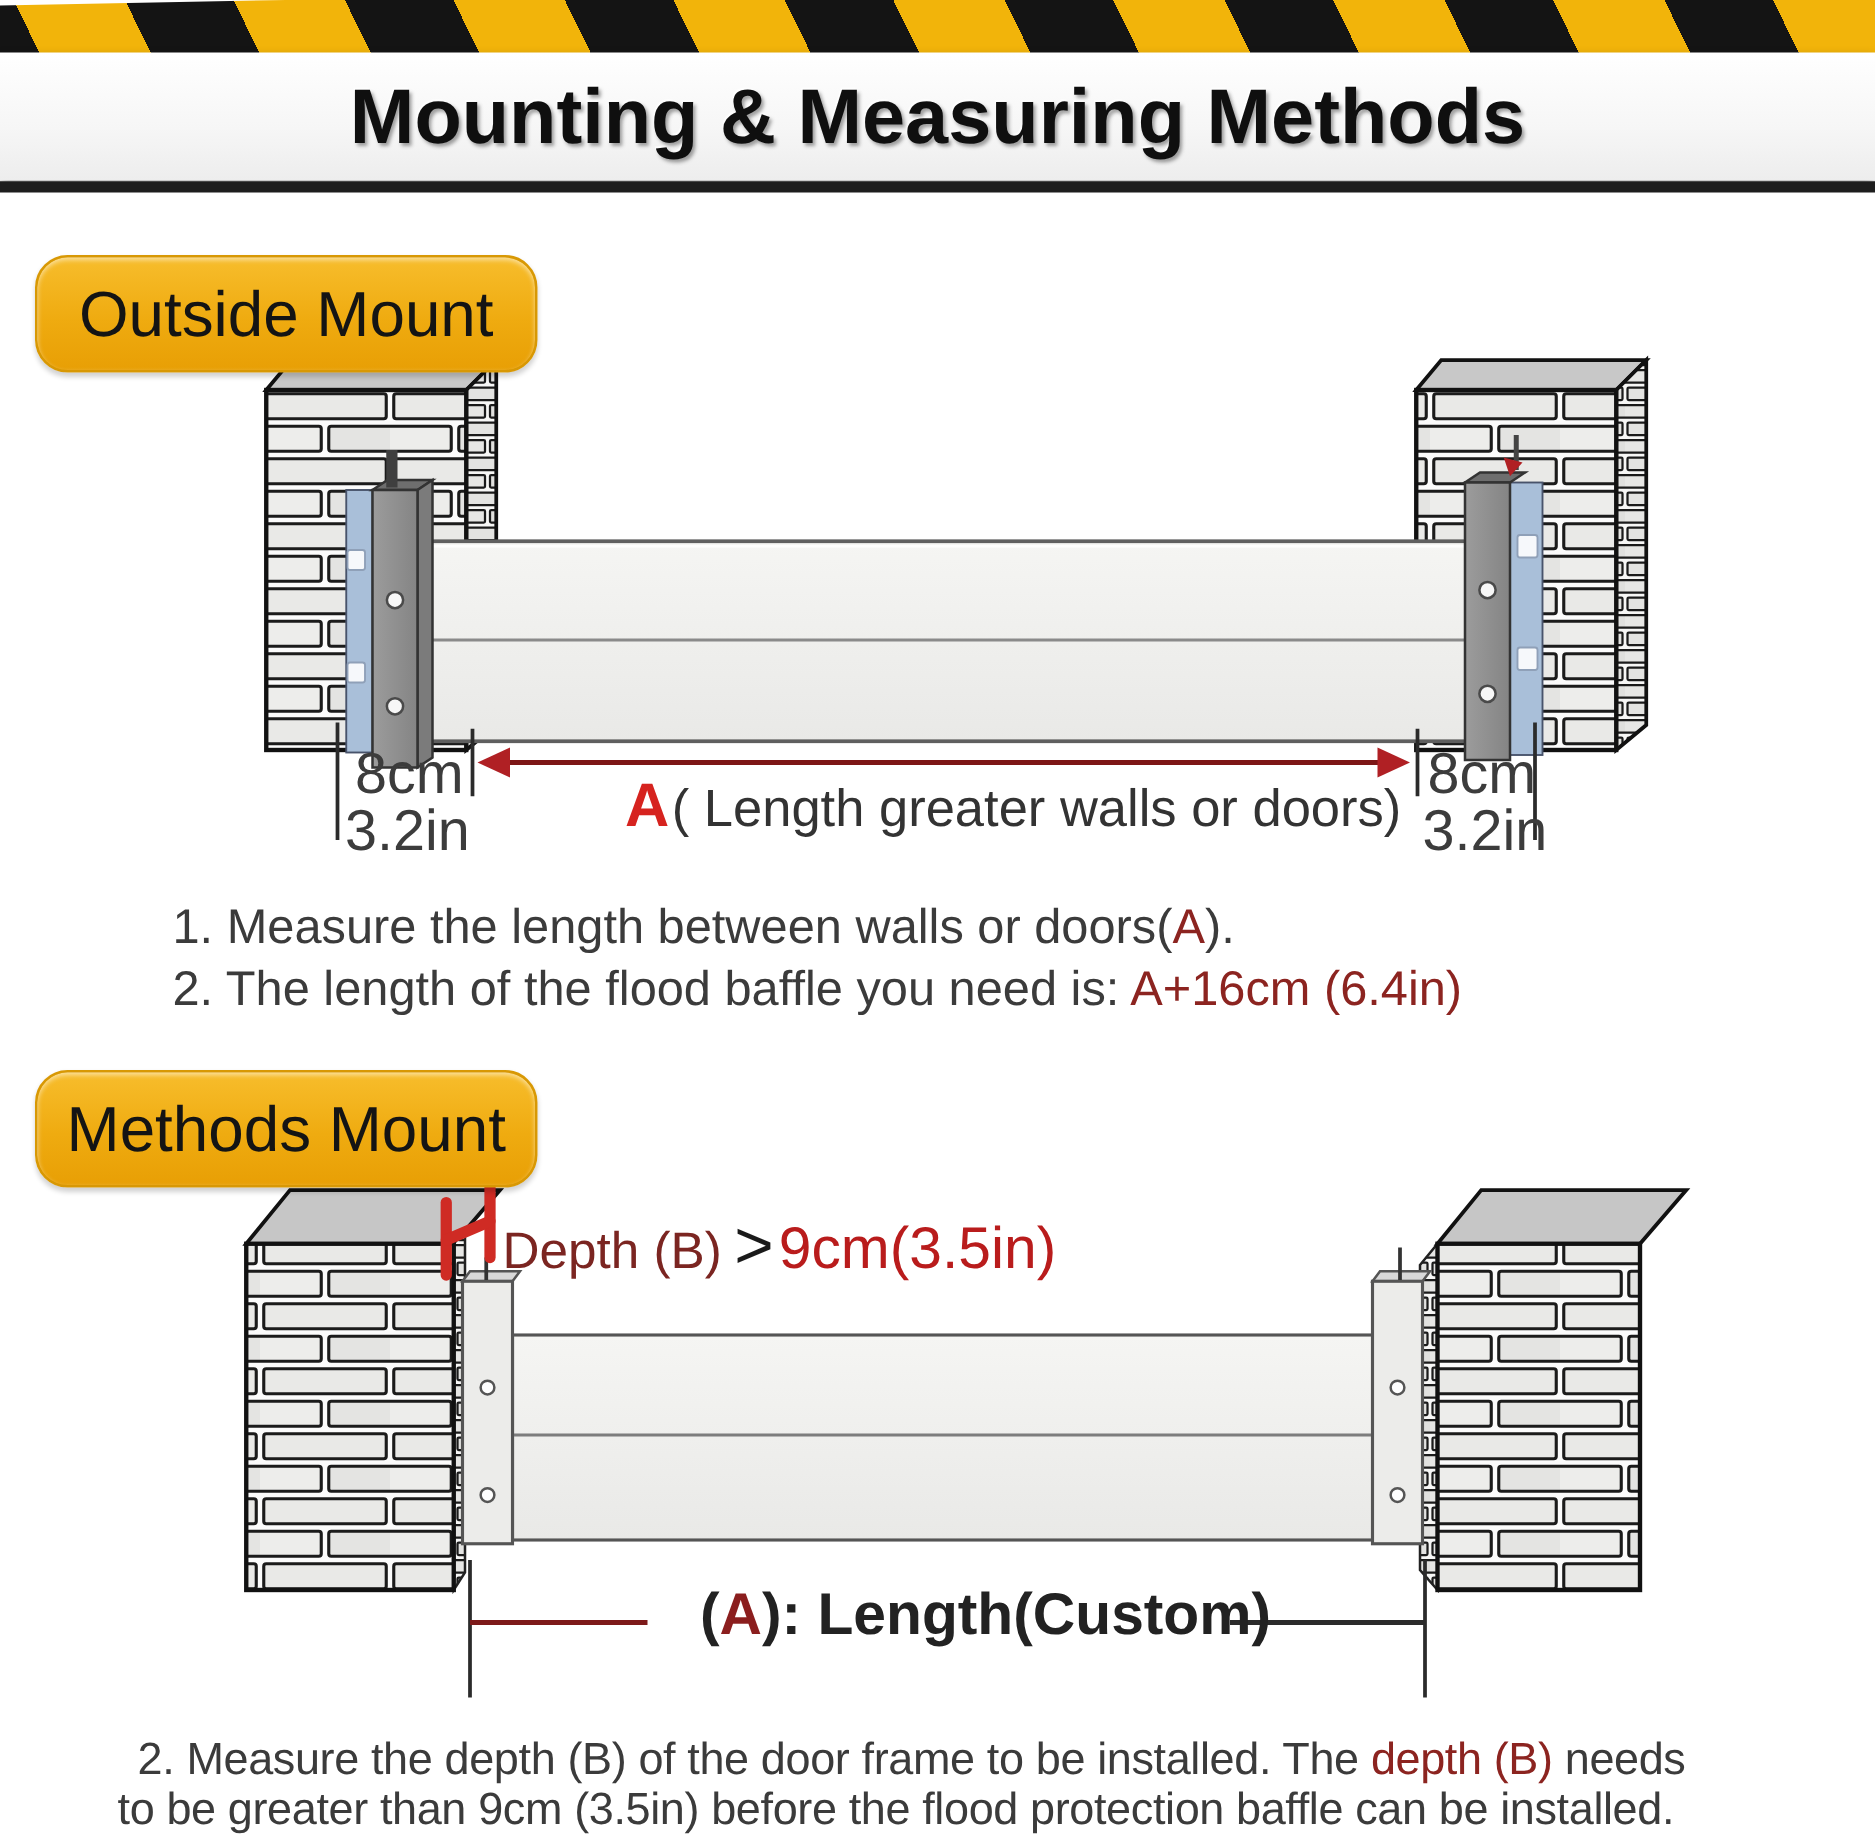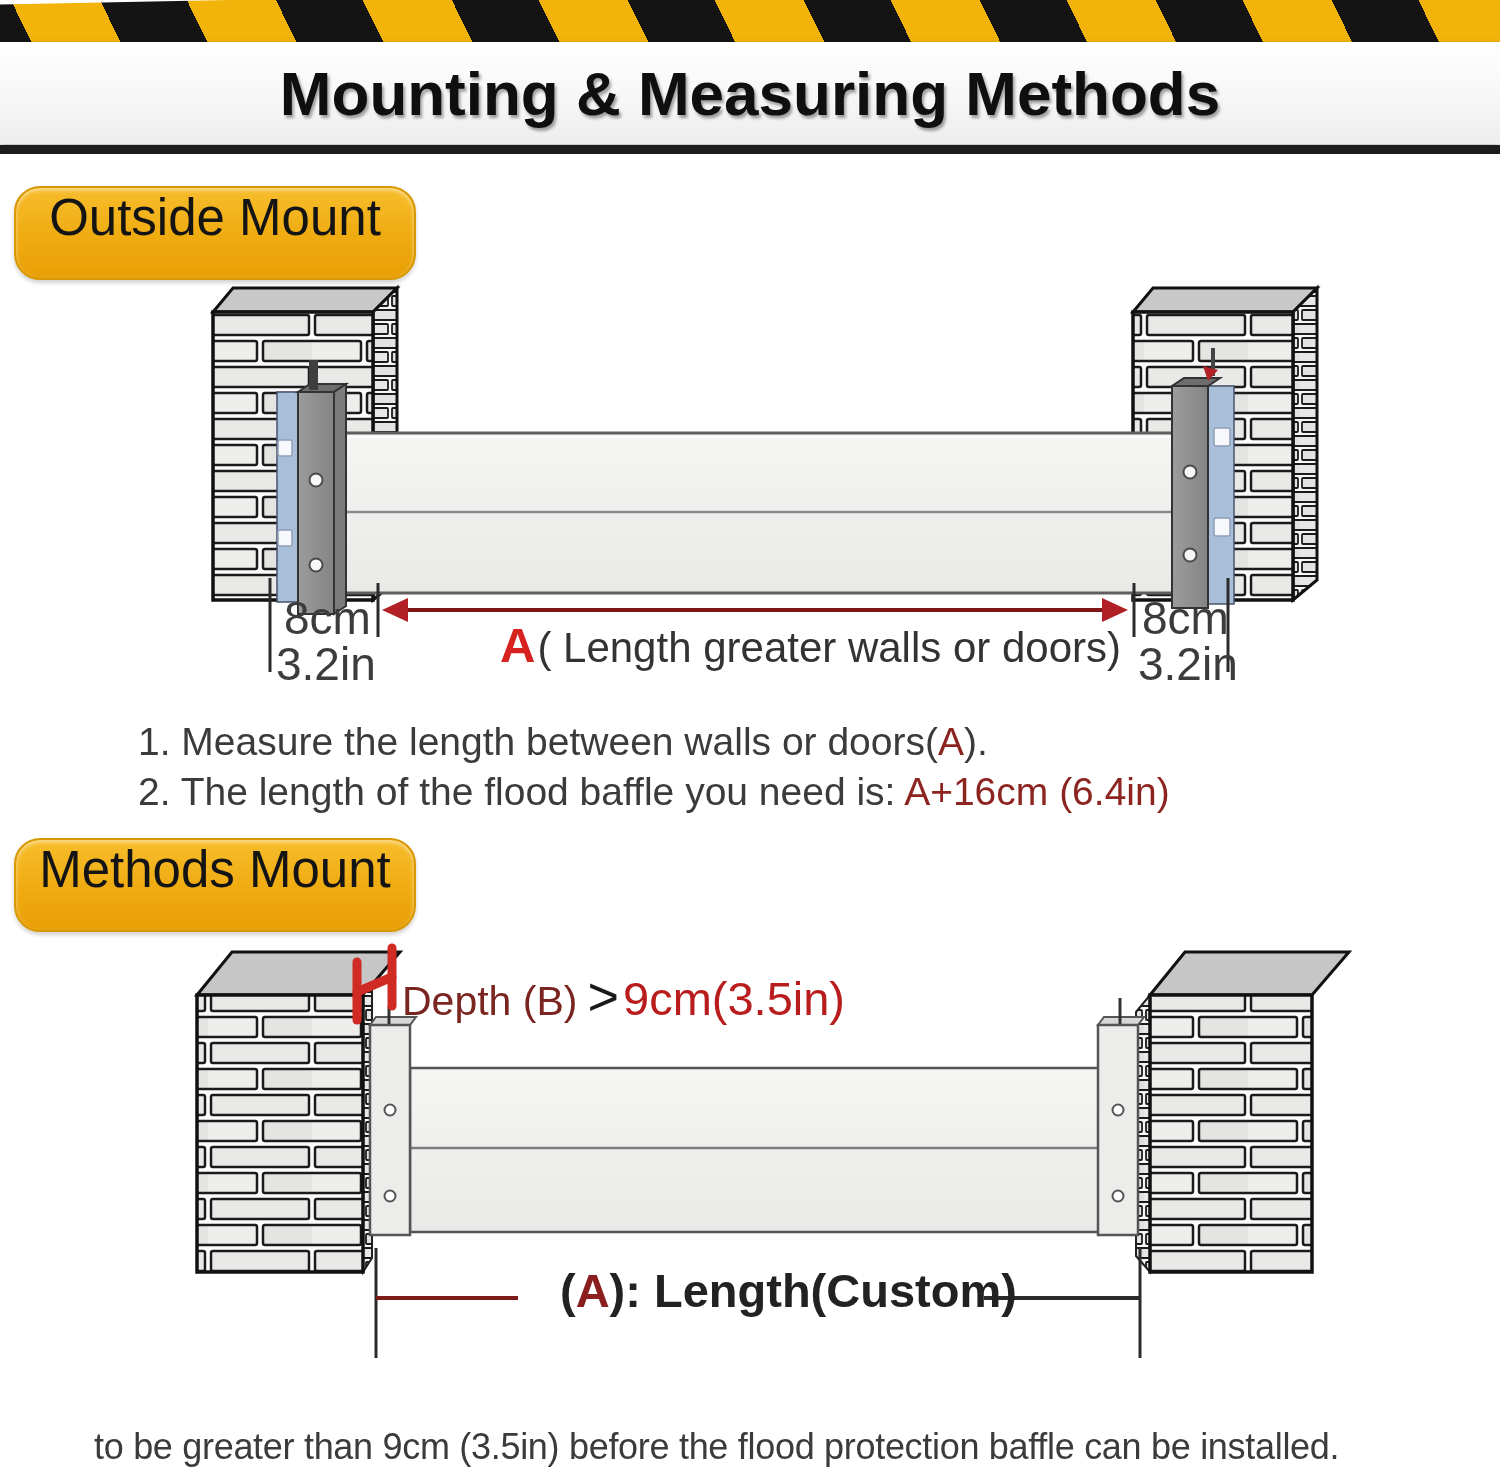--- a/index.html
+++ b/index.html
@@ -12,26 +12,26 @@
            transform:rotate(-1.1deg);}
   .plate{position:absolute;left:0;right:0;top:42px;height:102px;
          background:linear-gradient(180deg,#ffffff 0%,#f6f6f6 60%,#ededed 100%);
          box-shadow:0 3px 7px rgba(0,0,0,.28);
          display:flex;align-items:center;justify-content:center;text-align:right;}
   .title{font-size:62px;font-weight:bold;color:#0f0f0f;letter-spacing:0px;
          text-shadow:2px 3px 3px rgba(50,50,50,.45), -1px -1px 0 rgba(255,255,255,.7);}
   .rule{position:absolute;left:0;right:0;top:145px;height:9px;background:#1d1d1d;}
 
   
-  .badge{position:absolute;left:14px;width:398px;height:90px;border-radius:26px;
+  .badge{position:absolute;left:28px;width:398px;height:90px;border-radius:26px;
          background:linear-gradient(180deg,#f7bd2c 0%,#efab10 55%,#e89f05 100%);
          border:2px solid #d89804;
          box-shadow:inset 0 2px 4px rgba(255,255,255,.55), 0 3px 4px rgba(0,0,0,.18);
-         display:flex;justify-content:center;
-         font-size:51px;color:#141414;}
+         display:flex;align-items:center;justify-content:center;
+         font-size:51px;color:#141414;margin-top:18px;}
   #badge-outside{top:186px;}
   #badge-inside{top:838px;}
 
   
   .diagram{position:absolute;left:0;top:0;}
 
   
   .lbl{position:absolute;color:#3c3c3c;white-space:nowrap;line-height:1.05;}
   .dim{font-size:46px;}
   #lbl-dim-a{left:500px;top:620px;display:flex;align-items:baseline;font-size:42px;color:#333;}
@@ -213,15 +213,18 @@
   <div class="lbl" id="lbl-depth">
     <span class="d-label">Depth (B)</span>
     <span class="d-gt">&gt;</span>
     <span class="d-val">9cm(3.5in)</span>
   </div>
 
   <div class="lbl" id="lbl-length">
     <span>(</span><span class="em-red">A</span><span>): Length(Custom)</span>
   </div>
 
+  <div class="lbl bstep" style="left:110px;top:1388px;">
+    <span>2. Measure the depth (B) of the door frame to be installed. The </span><span class="em-red">depth (B)</span><span> needs</span>
+  </div>
   <div class="lbl bstep" style="left:94px;top:1428px;">to be greater than 9cm (3.5in) before the flood protection baffle can be installed.</div>
 
 </div>
 
 </body></html>

